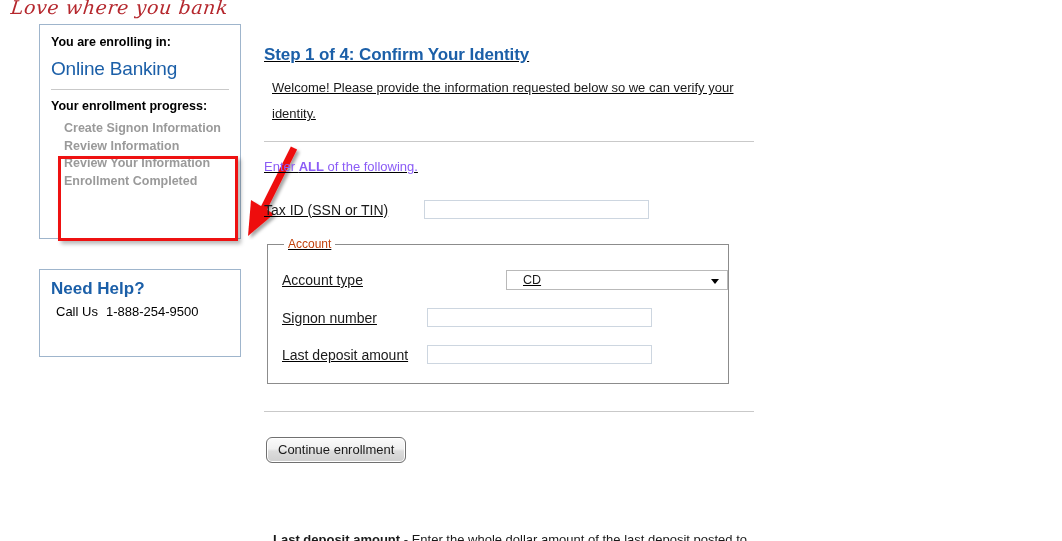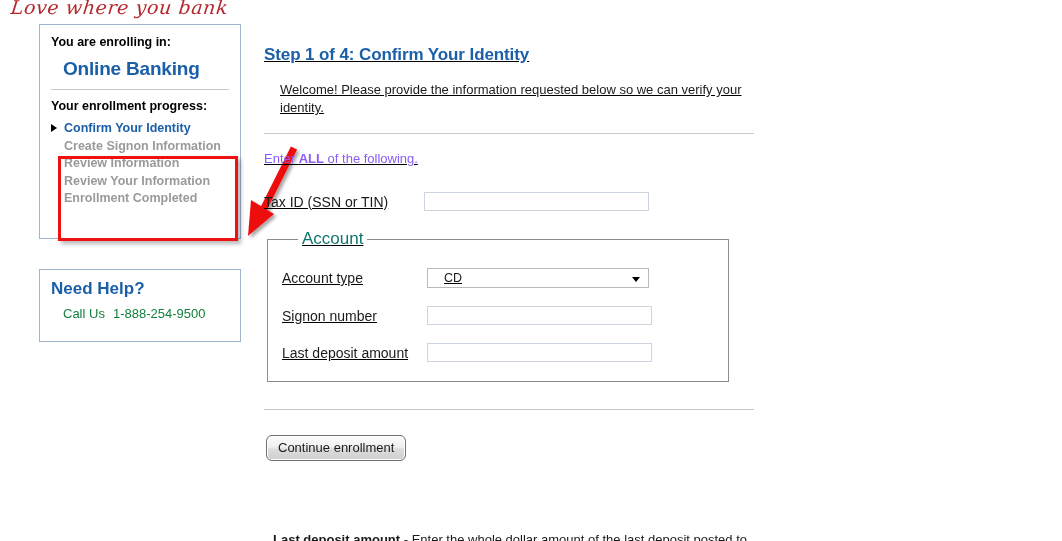--- a/index.html
+++ b/index.html
@@ -51,23 +51,23 @@
     padding: 10px 11px 12px 11px;
   }
   .enroll-label {
     font-size: 12.5px;
     font-weight: bold;
     color: #000000;
     margin: 0 0 9px 0;
   }
   .enroll-product {
     font-size: 19px;
-    font-weight: bold;
+    font-weight: normal;
     color: #1b5fa8;
-    margin: 0 0 9px 12px;
+    margin: 0 0 9px 0;
     letter-spacing: -0.2px;
   }
   .hr-thin {
     border: 0;
     border-top: 1px solid #c9c9c9;
     margin: 4px 0 9px 0;
   }
   .progress-label {
     font-size: 12.5px;
     font-weight: bold;
@@ -118,34 +118,34 @@
     position: absolute;
     left: 238px;
     top: 140px;
     width: 70px;
     height: 100px;
     pointer-events: none;
   }
 
   .panel-help {
     width: 202px;
-    height: 73px;
+    height: 88px;
     margin-top: 30px;
     padding: 9px 11px 0 11px;
   }
   .help-title {
     font-size: 17px;
     font-weight: bold;
     color: #1b5fa8;
     margin: 0 0 5px 0;
   }
   .help-line {
     font-size: 13px;
-    color: #15803d;
-    margin: 7px;
+    color: #000000;
+    margin: 0;
     padding-left: 5px;
   }
   .help-line .num { margin-left: 8px; }
 
   
   .main {
     position: absolute;
     left: 264px;
     top: 45px;
     width: 500px;
@@ -153,23 +153,23 @@
   }
   .step-heading {
     font-size: 17px;
     font-weight: bold;
     color: #1b5fa8;
     margin: 0 0 10px 0;
     letter-spacing: -0.1px;
   }
   .welcome {
     font-size: 13px;
-    line-height: 18px;
-    color: #1a1a1a;
-    margin: 16px;
+    line-height: 26px;
+    color: #1a1a1a;
+    margin: 8px;
     width: 462px;
   }
   .rule {
     border: 0;
     border-top: 1px solid #c9c9c9;
     margin: 14px 0 0 0;
     width: 490px;
   }
   .enter-all {
     font-size: 13px;
@@ -204,27 +204,27 @@
   }
 
   fieldset.account-box {
     margin: 18px 0 0 3px;
     padding: 17px 0 19px 14px;
     border: 1px solid #8c8c8c;
     width: 462px;
     box-sizing: border-box;
   }
   fieldset.account-box legend {
-    font-size: 17px;
-    color: #0f766e;
+    font-size: 12px;
+    color: #c2410c;
     padding: 0 4px 0 4px;
-    margin-left: 16px;
+    margin-left: 2px;
   }
   .row-inner { margin-top: 18px; }
-  .row-inner:first-of-type { margin-top: 2px; }
+  .row-inner:first-of-type { margin-top: 2px; justify-content: space-between; }
   .row-inner .row-label { width: 145px; flex: 0 0 145px; }
 
   .select-box {
     position: relative;
     width: 222px;
     height: 20px;
     border: 1px solid #b9b9b9;
     background: #ffffff;
     box-sizing: border-box;
     font-family: "Liberation Sans", sans-serif;
@@ -286,24 +286,20 @@
 <div class="tagline">Love where you bank</div>
 
 <div class="sidebar">
 
   <div class="panel panel-enroll">
     <div class="enroll-label">You are enrolling in:</div>
     <div class="enroll-product">Online Banking</div>
     <hr class="hr-thin">
     <div class="progress-label">Your enrollment progress:</div>
     <ul class="step-list">
-      <li class="step current">
-        <span class="caret"></span>
-        <span>Confirm Your Identity</span>
-      </li>
       <li class="step">
         <span>Create Signon Information</span>
       </li>
       <li class="step">
         <span>Review Information</span>
       </li>
       <li class="step">
         <span>Review Your Information</span>
       </li>
       <li class="step">

